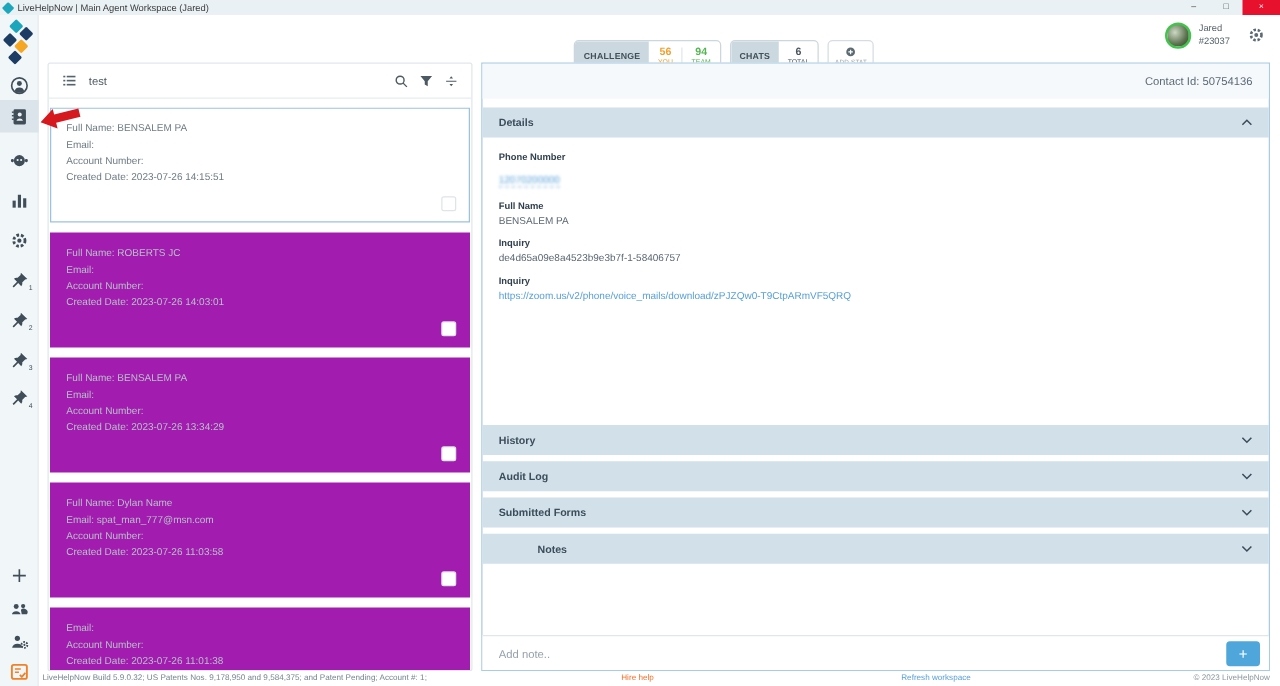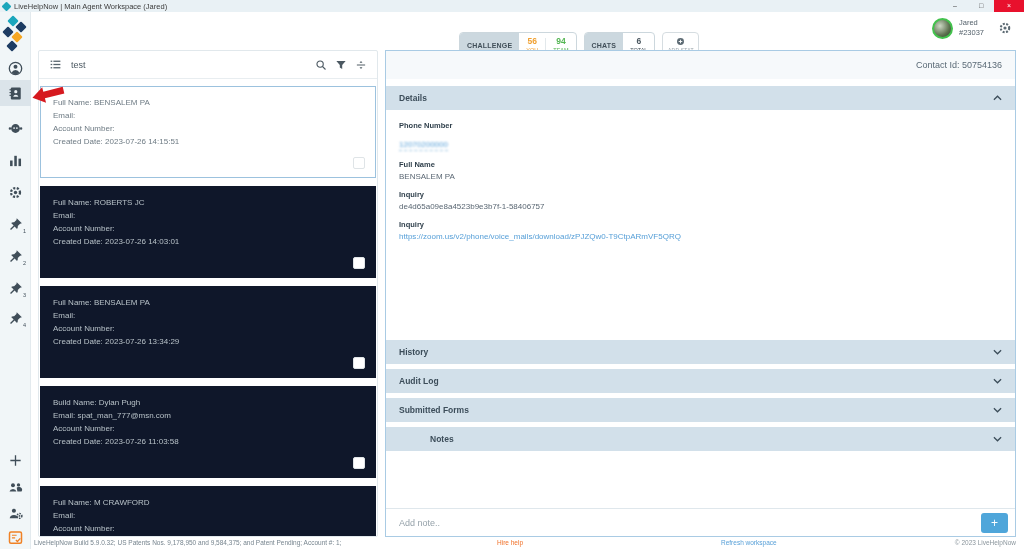--- a/index.html
+++ b/index.html
@@ -48,21 +48,21 @@
   .red-arrow{position:absolute;left:31px;top:83px;width:34px;height:22px;z-index:8;}
 
   
   .left-panel{position:absolute;left:38px;top:50px;width:340px;height:487px;background:#fff;border:1px solid #e1e8ec;border-radius:2px;overflow:hidden;}
   .lp-header{height:28px;border-bottom:1px solid #e8edf0;display:flex;align-items:center;padding:0 10px;gap:9px;}
   .lp-menu-ic{width:13px;height:13px;color:#56636c;}
   .lp-title{font-size:9px;color:#4c5962;}
   .lp-ics{margin-left:auto;display:flex;align-items:center;gap:8px;color:#4c5962;}
   .lp-ic{width:12px;height:12px;}
   .cards{position:absolute;top:35px;left:1px;right:1px;bottom:0;overflow:hidden;}
-  .card{position:relative;height:92px;margin-bottom:8px;background:#0f172a;border:1px solid transparent;padding:9px 12px;font-size:8px;line-height:13px;color:#b7c1c7;}
+  .card{position:relative;height:92px;margin-bottom:8px;background:#a21caf;border:1px solid transparent;padding:9px 12px;font-size:8px;line-height:13px;color:#b7c1c7;}
   .card.selected{background:#fff;border-color:#9cc2de;color:#6e7b84;}
   .cb{position:absolute;right:10px;bottom:8px;width:12px;height:12px;border:1px solid #dfe4e7;border-radius:2px;background:#fff;}
 
   
   .right-panel{position:absolute;left:385px;top:50px;width:631px;height:487px;background:#fff;border:1px solid #a9cbe4;}
   .rp-header{height:28px;background:#f6f9fb;display:flex;align-items:center;justify-content:flex-end;padding:0 13px;font-size:9px;color:#5a6a76;}
   .acc{position:absolute;left:0;right:0;height:24px;background:#d2e0ea;display:flex;align-items:center;justify-content:space-between;padding:0 13px;font-size:8.5px;font-weight:bold;color:#3c4d5a;}
   .acc .chev{width:9px;height:6px;color:#3c4d5a;}
   .acc.details-acc{top:35px;}
   .details-body{position:absolute;top:66px;left:0;right:0;padding:4px 13px 0;}
@@ -331,28 +331,27 @@
         <div class="cb"></div>
       </div>
       <div class="card">
         <div class="card-line">Full Name: BENSALEM PA</div>
         <div class="card-line">Email:</div>
         <div class="card-line">Account Number:</div>
         <div class="card-line">Created Date: 2023-07-26 13:34:29</div>
         <div class="cb"></div>
       </div>
       <div class="card">
-        <div class="card-line">Build Name: Dylan Pugh</div>
+        <div class="card-line">Full Name: Dylan Name</div>
         <div class="card-line">Email: spat_man_777@msn.com</div>
         <div class="card-line">Account Number:</div>
         <div class="card-line">Created Date: 2023-07-26 11:03:58</div>
         <div class="cb"></div>
       </div>
       <div class="card">
-        <div class="card-line">Full Name: M CRAWFORD</div>
         <div class="card-line">Email:</div>
         <div class="card-line">Account Number:</div>
         <div class="card-line">Created Date: 2023-07-26 11:01:38</div>
       </div>
     </div>
 </div>
 
 <div class="right-panel" id="right-panel">
   <div class="rp-header">
     <span>Contact Id: 50754136</span>

